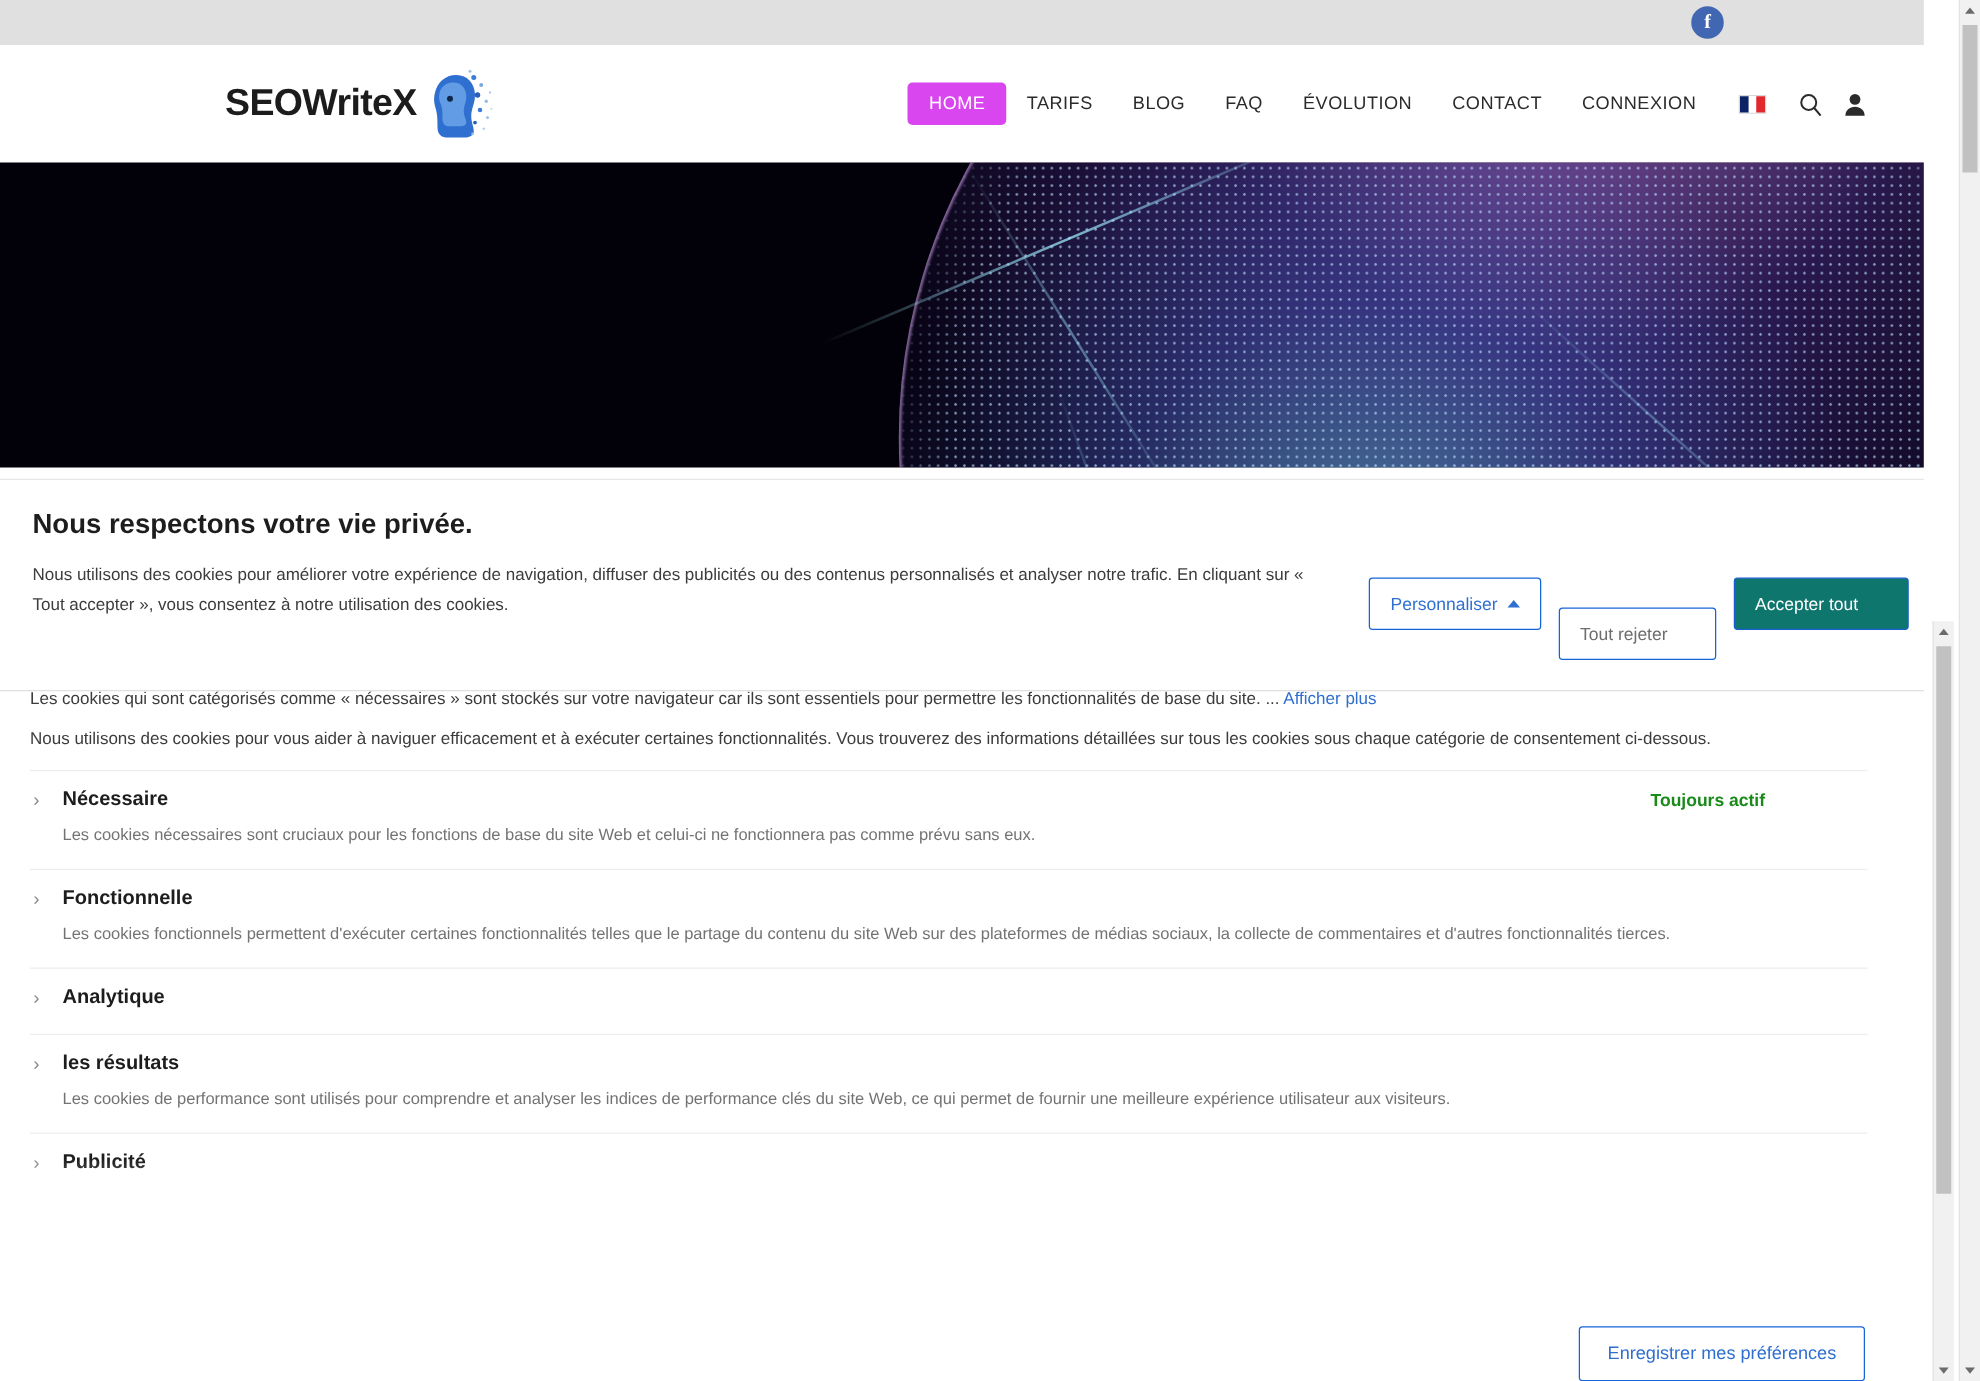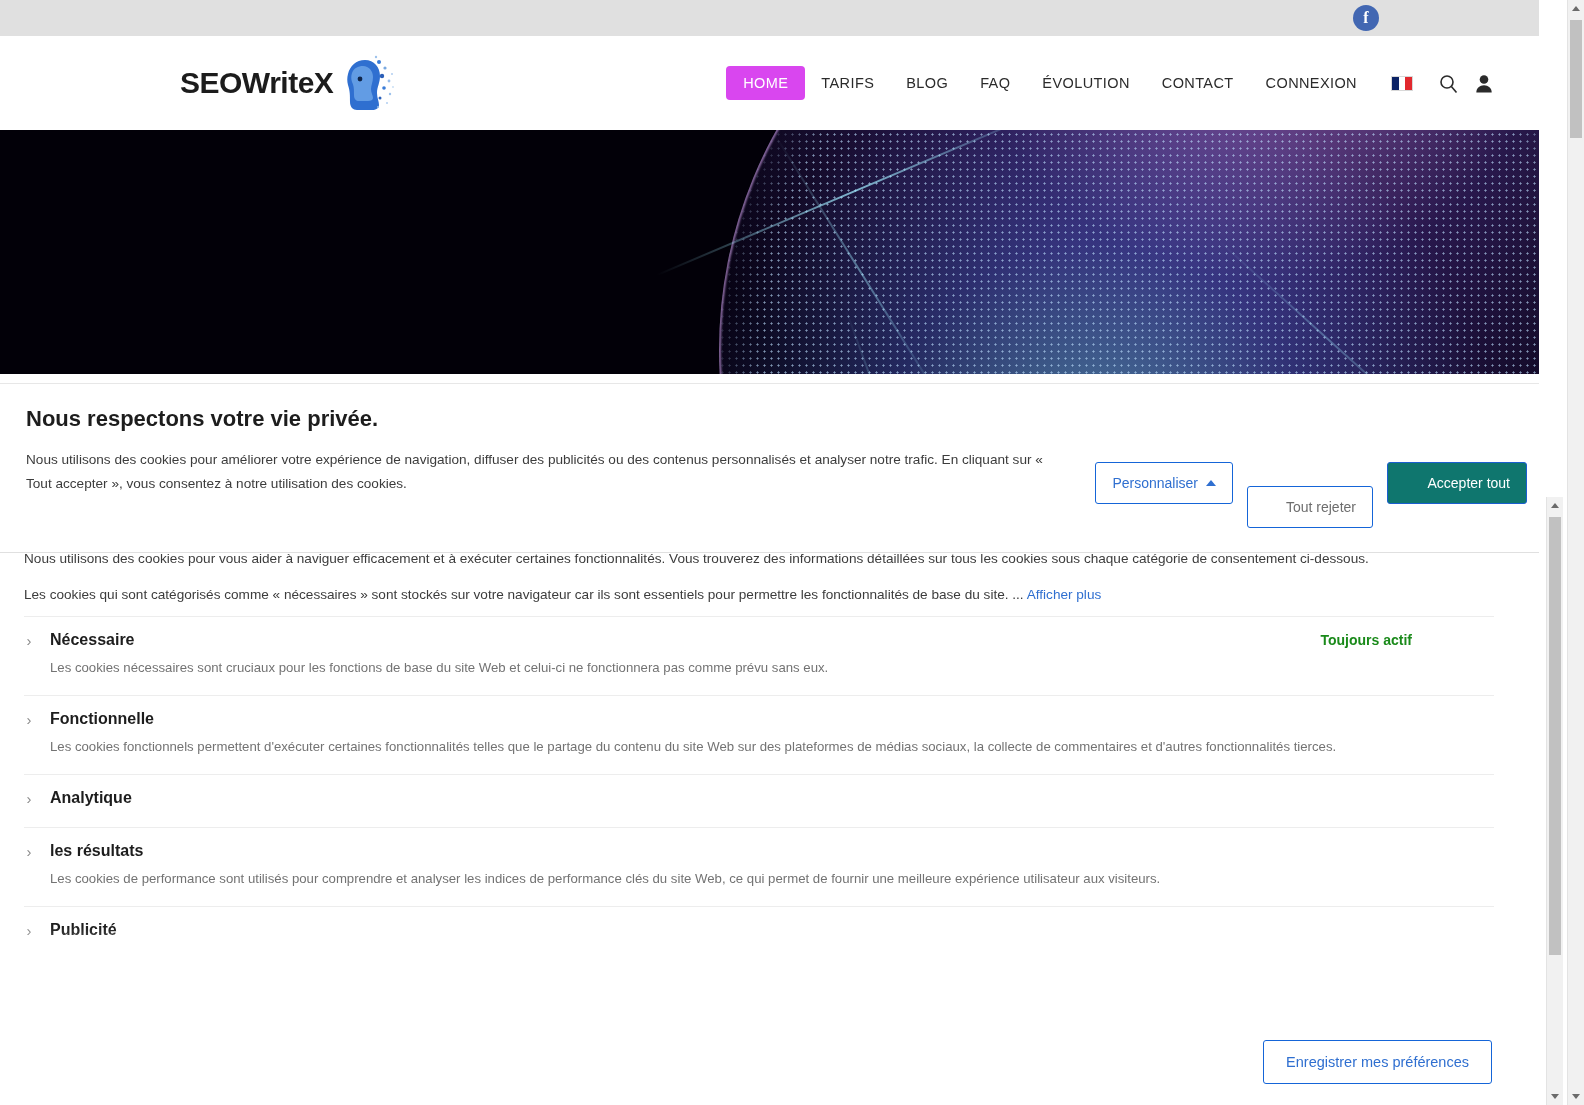--- a/index.html
+++ b/index.html
@@ -189,21 +189,21 @@
     padding-top: 32px;
   }
   .btn {
     font-family: "Liberation Sans", sans-serif;
     font-size: 14px;
     border-radius: 3px;
     padding: 0 16px;
     height: 42px;
     display: inline-flex;
     align-items: center;
-    justify-content: flex-end;
+    justify-content: space-between;
     gap: 8px;
     white-space: nowrap;
     cursor: pointer;
     background: #ffffff;
   }
   .btn-outline-primary { border: 1px solid #1565d8; color: #2f6fd0; min-width: 126px; }
   .btn-outline-muted   { border: 1px solid #1565d8; color: #6d6d6d; min-width: 126px; margin-top: 48px; }
   .btn-solid           { border: 1px solid #1a5fd0; background: #0f766e; color: #ffffff; min-width: 140px; }
   .caret-up {
     width: 0; height: 0;
@@ -291,21 +291,21 @@
     pointer-events: none;
   }
 
   .prefs-footer {
     position: absolute;
     left: 0; bottom: 0;
     width: 1518px;
     height: 86px;
     background: #ffffff;
     display: flex;
-    align-items: center;
+    align-items: flex-end;
     justify-content: flex-end;
     padding-right: 26px;
   }
   .btn-save {
     border: 1px solid #1565d8;
     color: #2f6fd0;
     background: #fff;
     font-size: 14.5px;
     height: 44px;
     padding: 0 22px;
@@ -434,25 +434,25 @@
       </button>
       <button class="btn btn-outline-muted">Tout rejeter</button>
       <button class="btn btn-solid">Accepter tout</button>
     </div>
   </div>
 
   <div class="prefs">
 
     <div class="prefs-scroll">
       <div class="prefs-title">Personnaliser les préférences en matière de consentement</div>
-      <div class="prefs-intro">Nous utilisons des cookies pour vous aider à naviguer efficacement et à exécuter certaines fonctionnalités. Vous trouverez des informations détaillées sur tous les cookies sous chaque catégorie de consentement ci-dessous.</div>
       <div class="prefs-intro second">
         <span>Les cookies qui sont catégorisés comme « nécessaires » sont stockés sur votre navigateur car ils sont essentiels pour permettre les fonctionnalités de base du site. ...</span>
         <a class="link" href="#">Afficher plus</a>
       </div>
+      <div class="prefs-intro">Nous utilisons des cookies pour vous aider à naviguer efficacement et à exécuter certaines fonctionnalités. Vous trouverez des informations détaillées sur tous les cookies sous chaque catégorie de consentement ci-dessous.</div>
 
       <div class="cat">
         <div class="cat-head">
           <div class="cat-left">
             <span class="chev">›</span>
             <span class="cat-name">Nécessaire</span>
           </div>
           <span class="always-on">Toujours actif</span>
         </div>
         <div class="cat-desc">Les cookies nécessaires sont cruciaux pour les fonctions de base du site Web et celui-ci ne fonctionnera pas comme prévu sans eux.</div>

